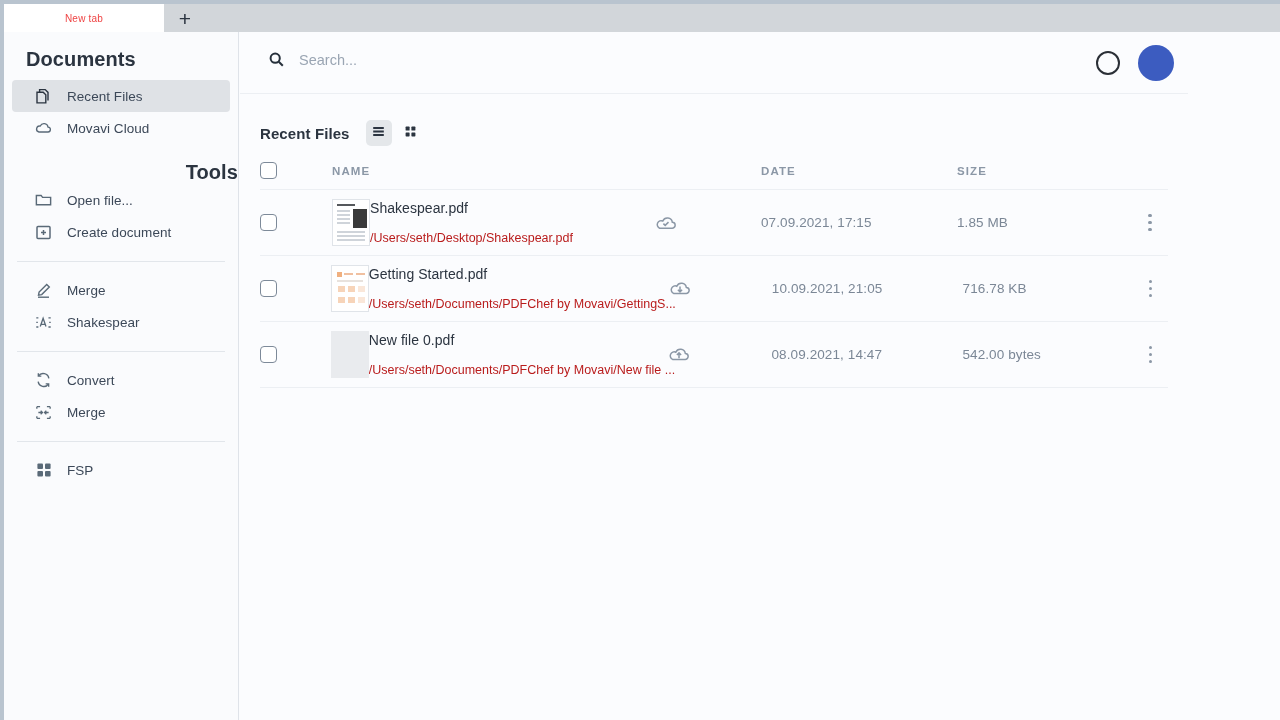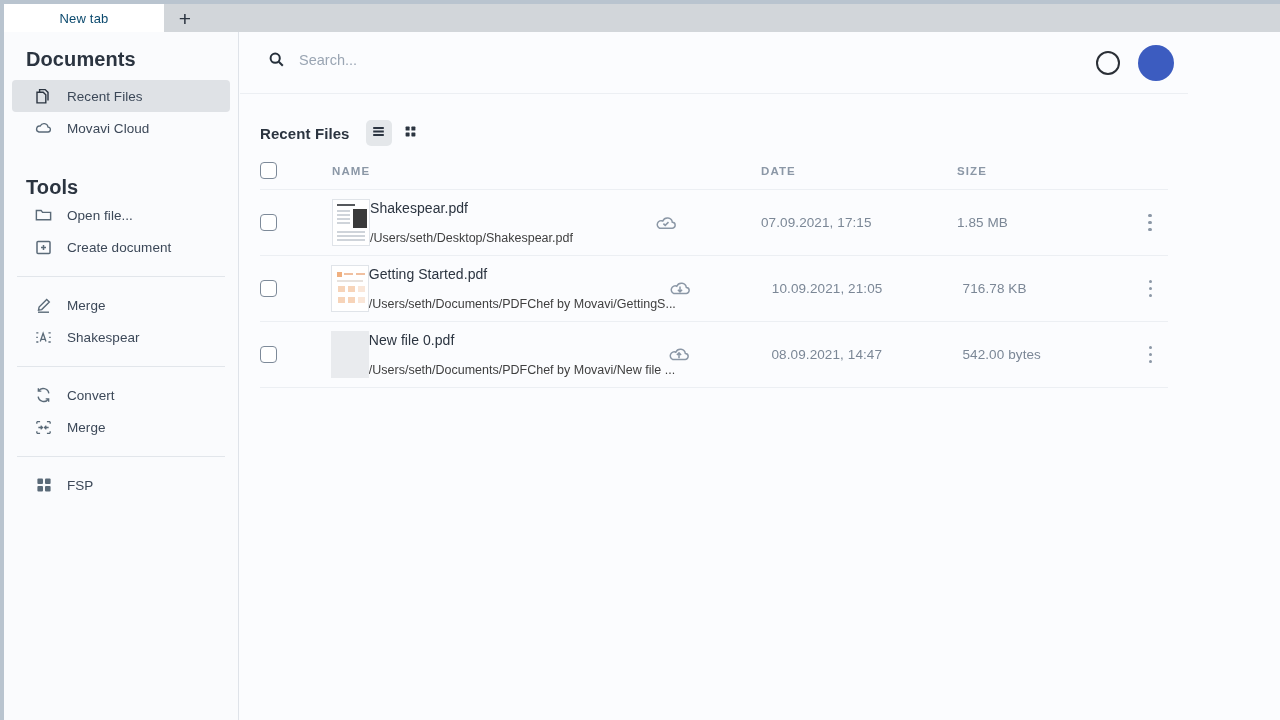--- a/index.html
+++ b/index.html
@@ -29,22 +29,22 @@
     background: #d2d6da;
     display: flex;
     align-items: flex-end;
   }
   .tab {
     width: 160px; height: 28px;
     background: #ffffff;
     display: flex;
     align-items: center;
     justify-content: center;
-    font-size: 13px;
-    color: #0c4a6e;
+    font-size: 10px;
+    color: #ef4444;
     letter-spacing: .2px;
   }
   .newtab {
     width: 42px; height: 28px;
     display: flex; align-items: center; justify-content: center;
     color: #2b3440;
     font-size: 21px;
     line-height: 1;
     font-weight: 400;
   }
@@ -58,21 +58,21 @@
     border-right: 1px solid #dfe3e9;
     padding-top: 16px;
   }
   .side-head {
     font-size: 20px;
     font-weight: bold;
     color: #2b3440;
     padding: 0 0 0 22px;
     letter-spacing: .1px;
   }
-  .side-head.tools { margin-top: 32px; }
+  .side-head.tools { margin-top: 17px; text-align: right; }
 
   .side-list { margin-top: 9px; }
 
   .side-item {
     height: 32px;
     display: flex;
     align-items: center;
     padding-left: 22px;
     gap: 14px;
     margin: 0 8px 0 8px;
@@ -222,21 +222,21 @@
   .t-blk { position:absolute; background:#f0b080; }
 
   .fname {
     font-size: 14px;
     color: #2b3440;
     letter-spacing: .05px;
     white-space: nowrap;
   }
   .fpath {
     font-size: 12.5px;
-    color: #404040;
+    color: #b91c1c;
     margin-top: 15px;
     white-space: nowrap;
     overflow: hidden;
     text-overflow: clip;
     max-width: 340px;
   }
 
   .cellval {
     font-size: 13.5px;
     color: #7b8796;

